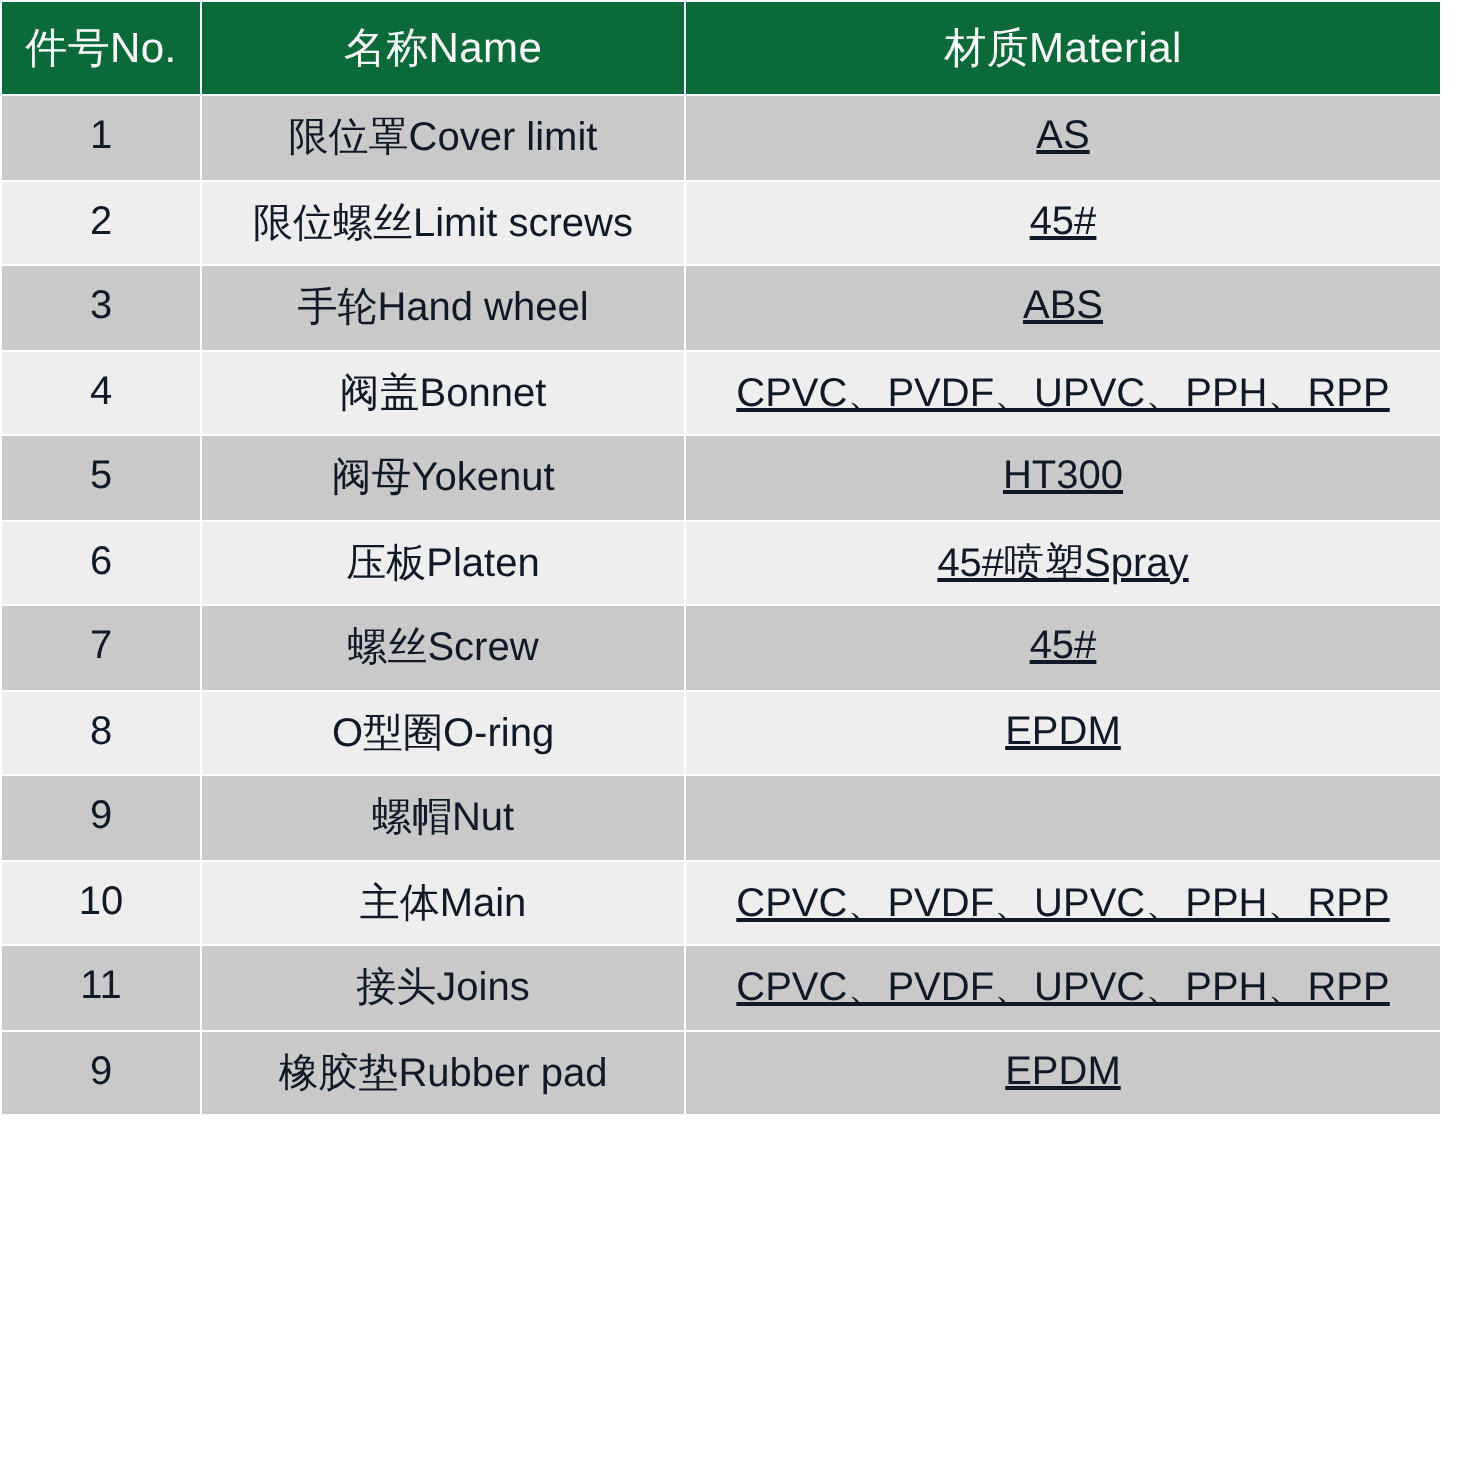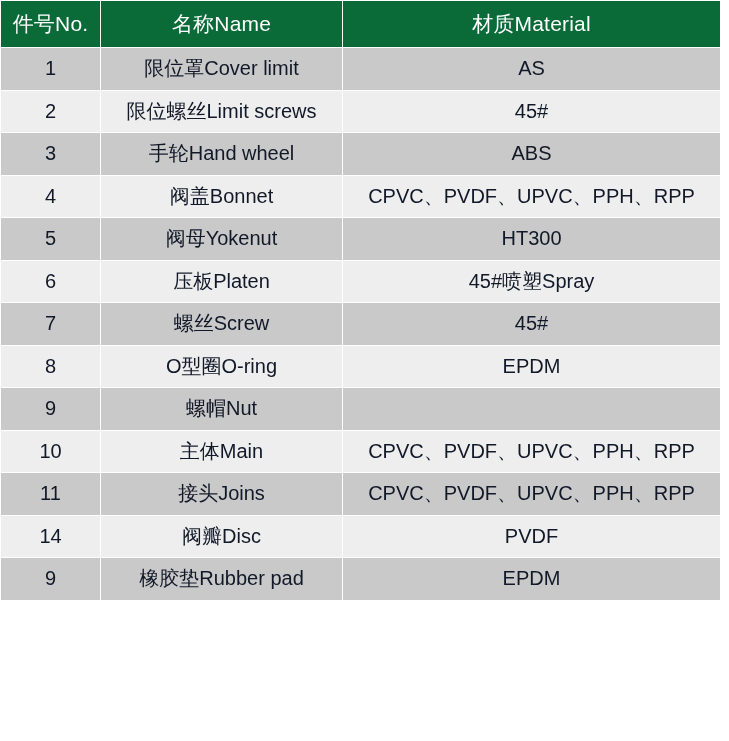--- a/index.html
+++ b/index.html
@@ -45,21 +45,21 @@
     height: 41.5px;
     color: #111827;
     font-size: 20px;
     font-weight: normal;
   }
   #parts-table tbody tr.row-dark td  { background: #C9C9C9; }
   #parts-table tbody tr.row-light td { background: #EEEEEE; }
 
   .cell-no  { font-size: 19px; }
   .cell-name { font-size: 20px; }
-  .cell-mat  { font-size: 20px; }
+  .cell-mat  { font-size: 20px; text-decoration: underline; }
 </style>
 </head>
 <body>
 
 <table id="parts-table">
   <colgroup>
     <col class="col-no">
     <col class="col-name">
     <col class="col-mat">
   </colgroup>
@@ -119,24 +119,19 @@
       <tr class="row-light">
         <td class="cell-no">10</td>
         <td class="cell-name">主体Main</td>
         <td class="cell-mat">CPVC、PVDF、UPVC、PPH、RPP</td>
       </tr>
       <tr class="row-dark">
         <td class="cell-no">11</td>
         <td class="cell-name">接头Joins</td>
         <td class="cell-mat">CPVC、PVDF、UPVC、PPH、RPP</td>
       </tr>
-      <tr class="row-light">
-        <td class="cell-no">14</td>
-        <td class="cell-name">阀瓣Disc</td>
-        <td class="cell-mat">PVDF</td>
-      </tr>
       <tr class="row-dark">
         <td class="cell-no">9</td>
         <td class="cell-name">橡胶垫Rubber pad</td>
         <td class="cell-mat">EPDM</td>
       </tr>
     </tbody>
 </table>
 
 </body></html>

